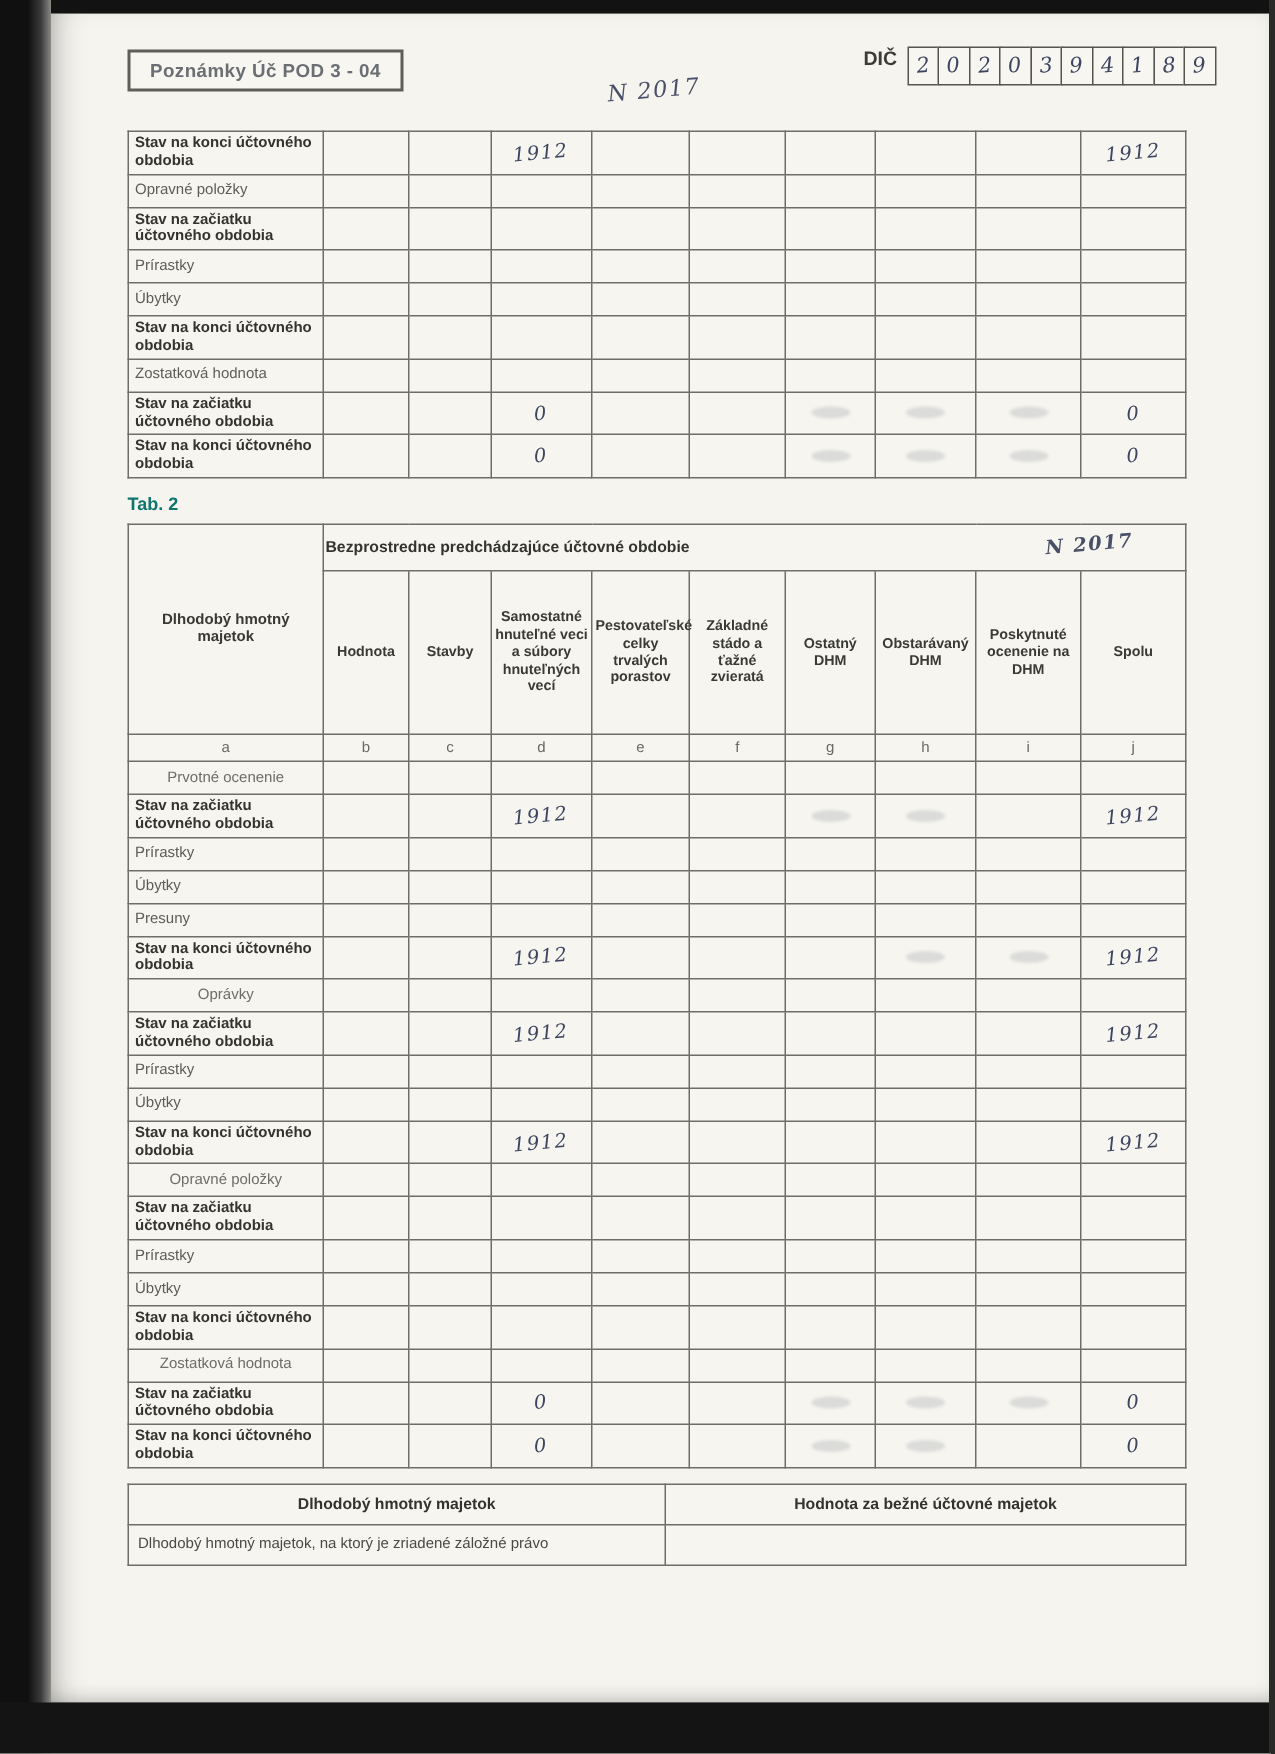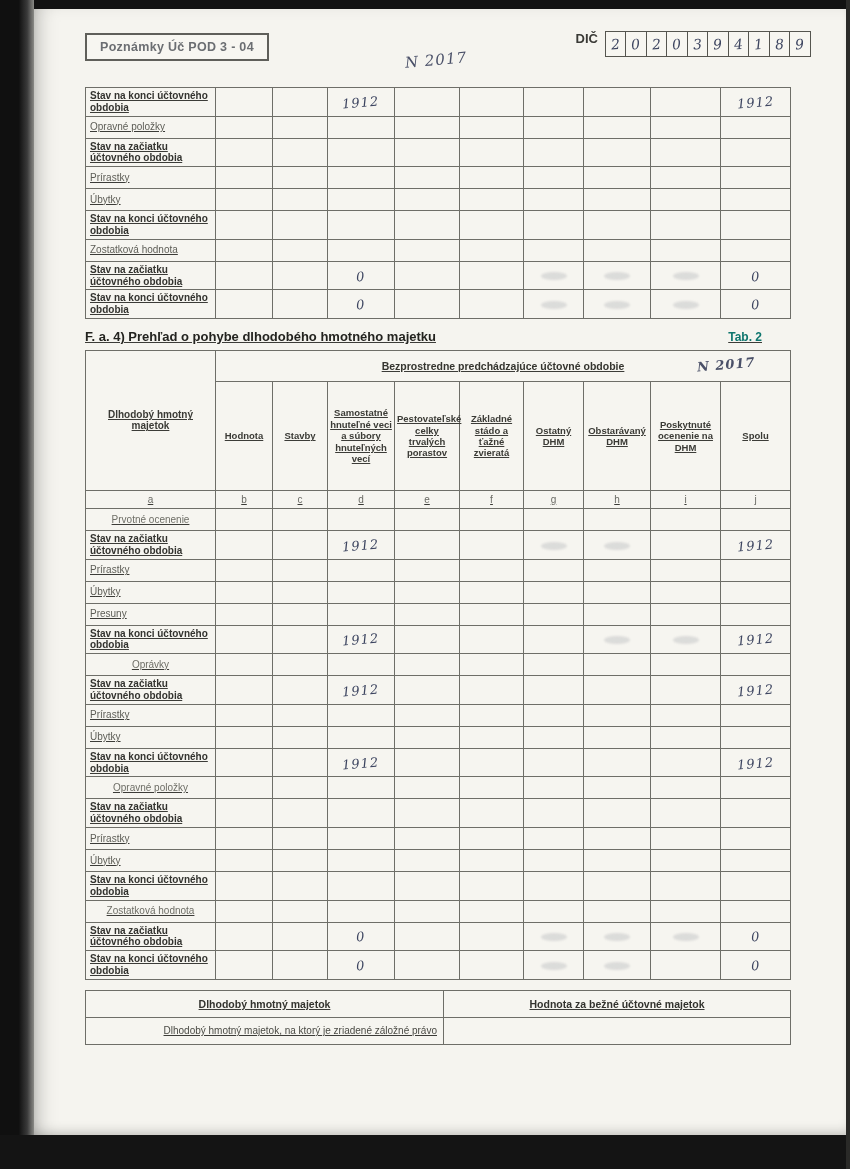--- a/index.html
+++ b/index.html
@@ -5,21 +5,21 @@
   html,body{margin:0;padding:0;background:#777;}
   .scan{position:relative;width:850px;height:1169px;background:#9c9c98;overflow:hidden;
         font-family:"Liberation Sans",sans-serif;}
   .edge-top{position:absolute;left:0;top:0;width:100%;height:9px;background:#121212;}
   .edge-left{position:absolute;left:0;top:0;width:34px;height:100%;
              background:linear-gradient(to right,#101010 55%,#3a3a3a 80%,#8a8a86);}
   .edge-bottom{position:absolute;left:0;bottom:0;width:100%;height:34px;background:#141414;}
   .edge-right{position:absolute;right:0;top:0;width:4px;height:100%;background:#2a2a28;}
   .paper{position:absolute;left:34px;top:9px;right:4px;bottom:34px;background:#f5f4ef;
          box-shadow:inset 14px 0 22px -14px rgba(0,0,0,.35), inset 0 -8px 14px -8px rgba(0,0,0,.25);}
-  .content{position:absolute;left:51px;top:16px;width:712px;color:#3c3c38;text-decoration:underline;}
+  .content{position:absolute;left:51px;top:16px;width:712px;color:#3c3c38;}
 
   
   .hdr{position:relative;height:62px;}
   .form-box{position:absolute;left:0;top:8px;border:2px solid #5f5f5a;color:#6b6e72;
             font-size:12.5px;font-weight:bold;padding:5px 13px;letter-spacing:.3px;background:#f7f6f1;}
   .hand{font-family:"DejaVu Serif",serif;font-style:italic;color:#3d4560;display:inline-block;
         transform:rotate(-5deg);letter-spacing:1px;}
   .year-note{position:absolute;left:320px;top:26px;font-size:15px;color:#4a5068;}
   .dic-group{position:absolute;right:-14px;top:6px;display:flex;align-items:flex-start;}
   .dic-label{font-size:13px;font-weight:bold;color:#3a3a36;margin-right:8px;}
@@ -38,30 +38,30 @@
   .cell .hand{font-size:13px;}
   .smudge{display:inline-block;width:26px;height:8px;border-radius:50%;
           background:rgba(115,118,130,.20);filter:blur(1.2px);vertical-align:middle;}
 
   .sec-head{display:flex;justify-content:space-between;align-items:flex-end;
             margin:10px 0 6px 0;width:705px;}
   .sec-title{font-size:13px;font-weight:bold;color:#23231f;}
   .tab-label{font-size:12px;font-weight:bold;color:#0f766e;margin-right:28px;}
 
   .corner{font-size:10px;font-weight:bold;text-align:center;vertical-align:middle;color:#3a3a35;padding:2px;}
-  .spanhdr{font-size:10.5px;font-weight:bold;text-align:center;vertical-align:middle;
+  .spanhdr{font-size:10.5px;font-weight:bold;text-align:left;vertical-align:middle;
            color:#35352f;height:28px;position:relative;}
   .span-note{position:absolute;right:34px;top:6px;font-size:13px;color:#4a5068;}
   .colname{font-size:9.5px;font-weight:bold;text-align:center;vertical-align:middle;
            color:#3a3a35;height:104px;padding:2px 2px;line-height:1.2;}
   .letter{font-size:10px;text-align:center;color:#6a6a64;height:15px;vertical-align:middle;}
 
   .t3{margin-top:10px;}
   .t3 .th{font-size:10.5px;font-weight:bold;text-align:center;color:#33332e;height:24px;vertical-align:middle;}
-  .t3 .td-lbl{font-size:10px;color:#4a4a44;padding:2px 6px;height:22px;vertical-align:middle;text-align:right;}
+  .t3 .td-lbl{font-size:10px;color:#4a4a44;padding:2px 6px;height:22px;vertical-align:middle;}
   .t3 .td-val{height:22px;}
 
   .footer{width:705px;text-align:right;font-size:11px;color:#45453f;margin-top:16px;padding-right:2px;}
 </style>
 </head>
 <body>
 
 <div class="scan">
   <div class="paper">
     <div class="content">
@@ -225,21 +225,20 @@
               <td class="cell"></td>
               <td class="cell"><span class="smudge"></span></td>
               <td class="cell"><span class="smudge"></span></td>
               <td class="cell"><span class="smudge"></span></td>
               <td class="cell"><span class="hand">0</span></td>
             </tr>
           </tbody>
       </table>
 
       <div class="sec-head">
-        <span class="sec-title">F. a. 4) Prehľad o pohybe dlhodobého  hmotného majetku</span>
         <span class="tab-label">Tab. 2</span>
       </div>
 
       <table>
         <colgroup>
           <col style="width:130px">
             <col style="width:57px">
             <col style="width:55px">
             <col style="width:67px">
             <col style="width:65px">

